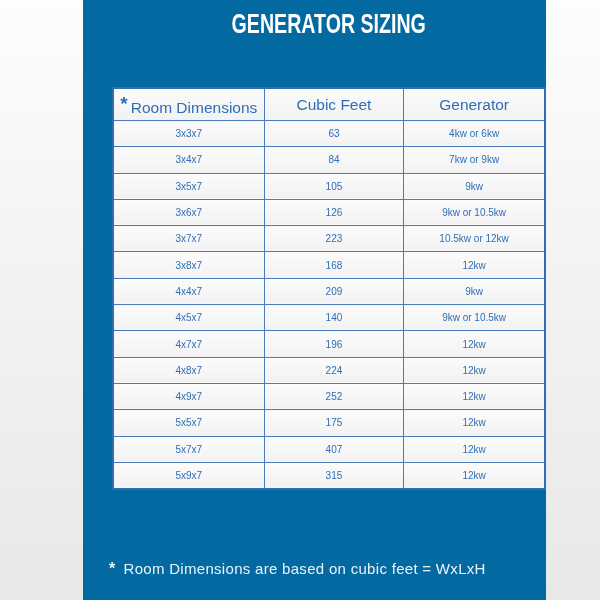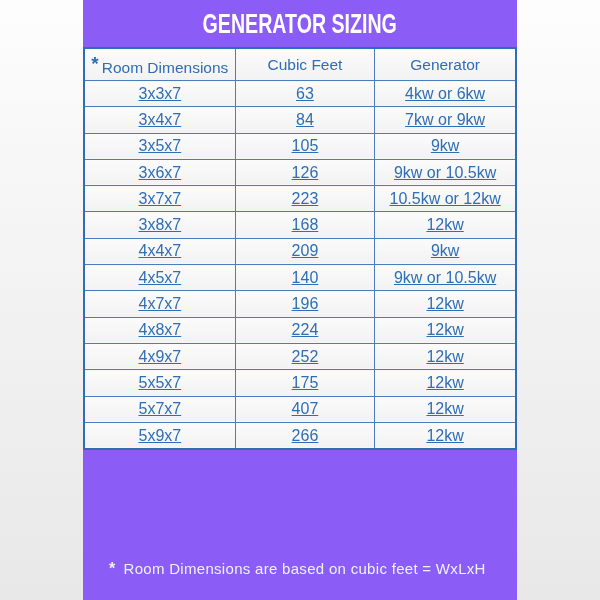--- a/index.html
+++ b/index.html
@@ -13,21 +13,22 @@
   body {
     background: linear-gradient(180deg, #fdfdfd 0%, #f3f3f3 45%, #e8e8e8 100%);
     position: relative;
   }
   .panel {
     position: absolute;
     left: 83px;
     top: 0;
     width: 434px;
     height: 600px;
-    background: #8b5cf6;
+    background: #0369a1;
+    padding-left: 29px;
   }
   .title-band {
     height: 47px;
     display: flex;
     align-items: center;
     justify-content: center;
   }
   .title-band .title {
     display: inline-block;
     color: #ffffff;
@@ -35,20 +36,21 @@
     font-size: 28px;
     letter-spacing: 0px;
     transform: scaleX(0.70);
     white-space: nowrap;
   }
   table.sizing {
     border-collapse: collapse;
     width: 434px;
     table-layout: fixed;
     background: #f7f7f7;
+    margin-top: 40px;
   }
   table.sizing col.c1 { width: 35%; }
   table.sizing col.c2 { width: 32.3%; }
   table.sizing col.c3 { width: 32.7%; }
   table.sizing th, table.sizing td {
     border: 1.5px solid #4a7db9;
     text-align: center;
     color: #2f6eb5;
     background: linear-gradient(180deg, #fbfbfb 0%, #f2f2f2 100%);
     padding: 0;
@@ -56,23 +58,22 @@
     overflow: hidden;
   }
   table.sizing th {
     height: 31px;
     font-size: 15.5px;
     font-weight: normal;
     border-top: 2px solid #2f6eb5;
   }
   table.sizing td {
     height: 25.3px;
-    font-size: 16px;
+    font-size: 10px;
     font-weight: normal;
-    text-decoration: underline;
   }
   table.sizing th:first-child, table.sizing td:first-child { border-left: 2px solid #2f6eb5; }
   table.sizing th:last-child,  table.sizing td:last-child  { border-right: 2px solid #2f6eb5; }
   table.sizing tr:last-child td { border-bottom: 2px solid #2f6eb5; }
   .hdr-asterisk {
     font-weight: bold;
     font-size: 19px;
     vertical-align: 3px;
     margin-right: 3px;
   }
@@ -184,21 +185,21 @@
           <td>175</td>
           <td>12kw</td>
         </tr>
         <tr>
           <td>5x7x7</td>
           <td>407</td>
           <td>12kw</td>
         </tr>
         <tr>
           <td>5x9x7</td>
-          <td>266</td>
+          <td>315</td>
           <td>12kw</td>
         </tr>
       </tbody>
   </table>
 
   <div class="foot-band">
     <span class="foot-asterisk">*</span>
     <span>Room Dimensions are based on cubic feet = WxLxH</span>
   </div>
 

